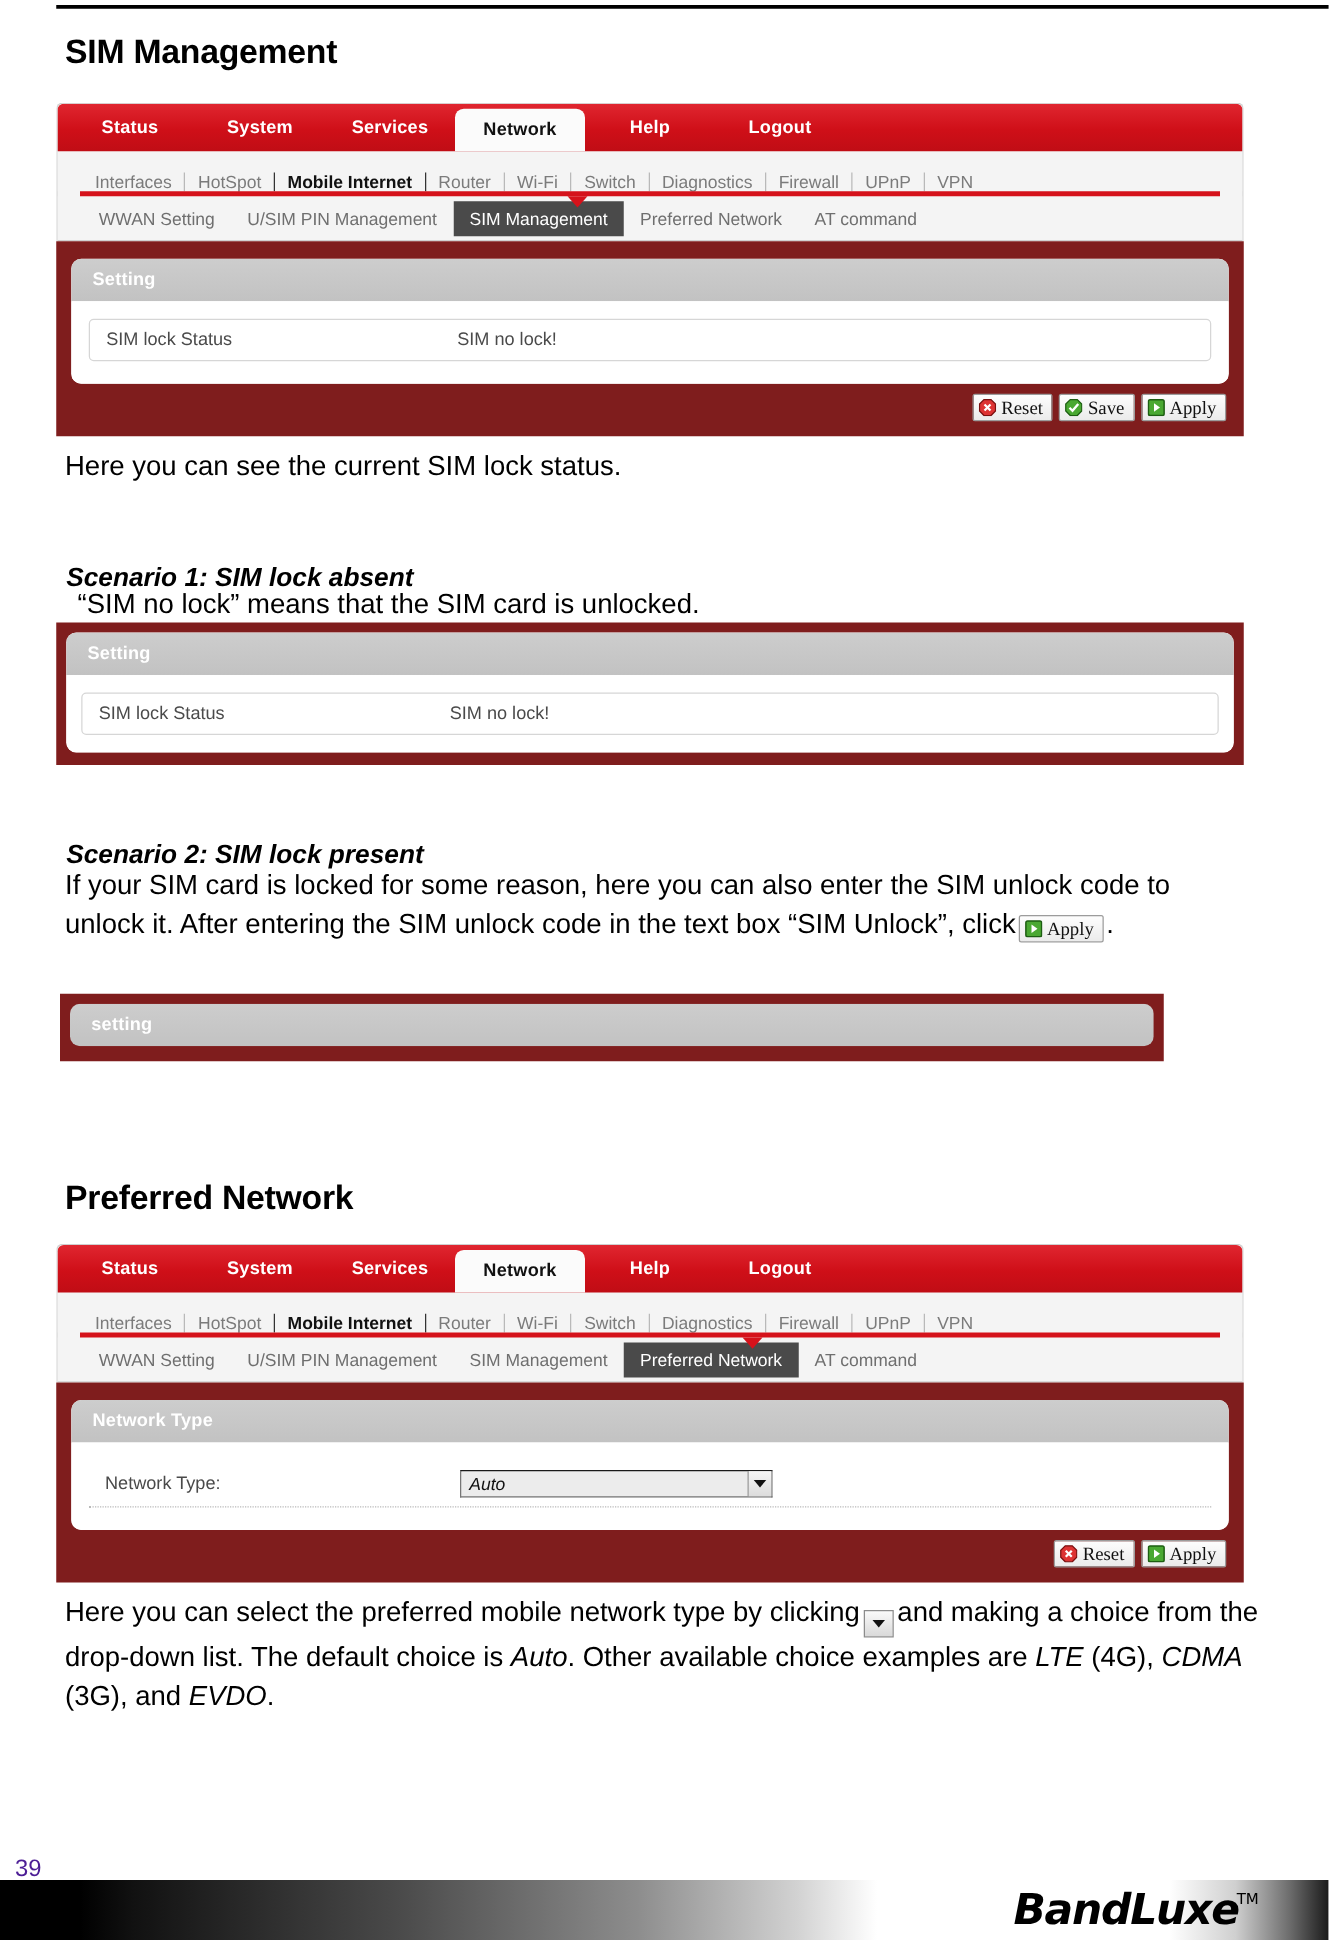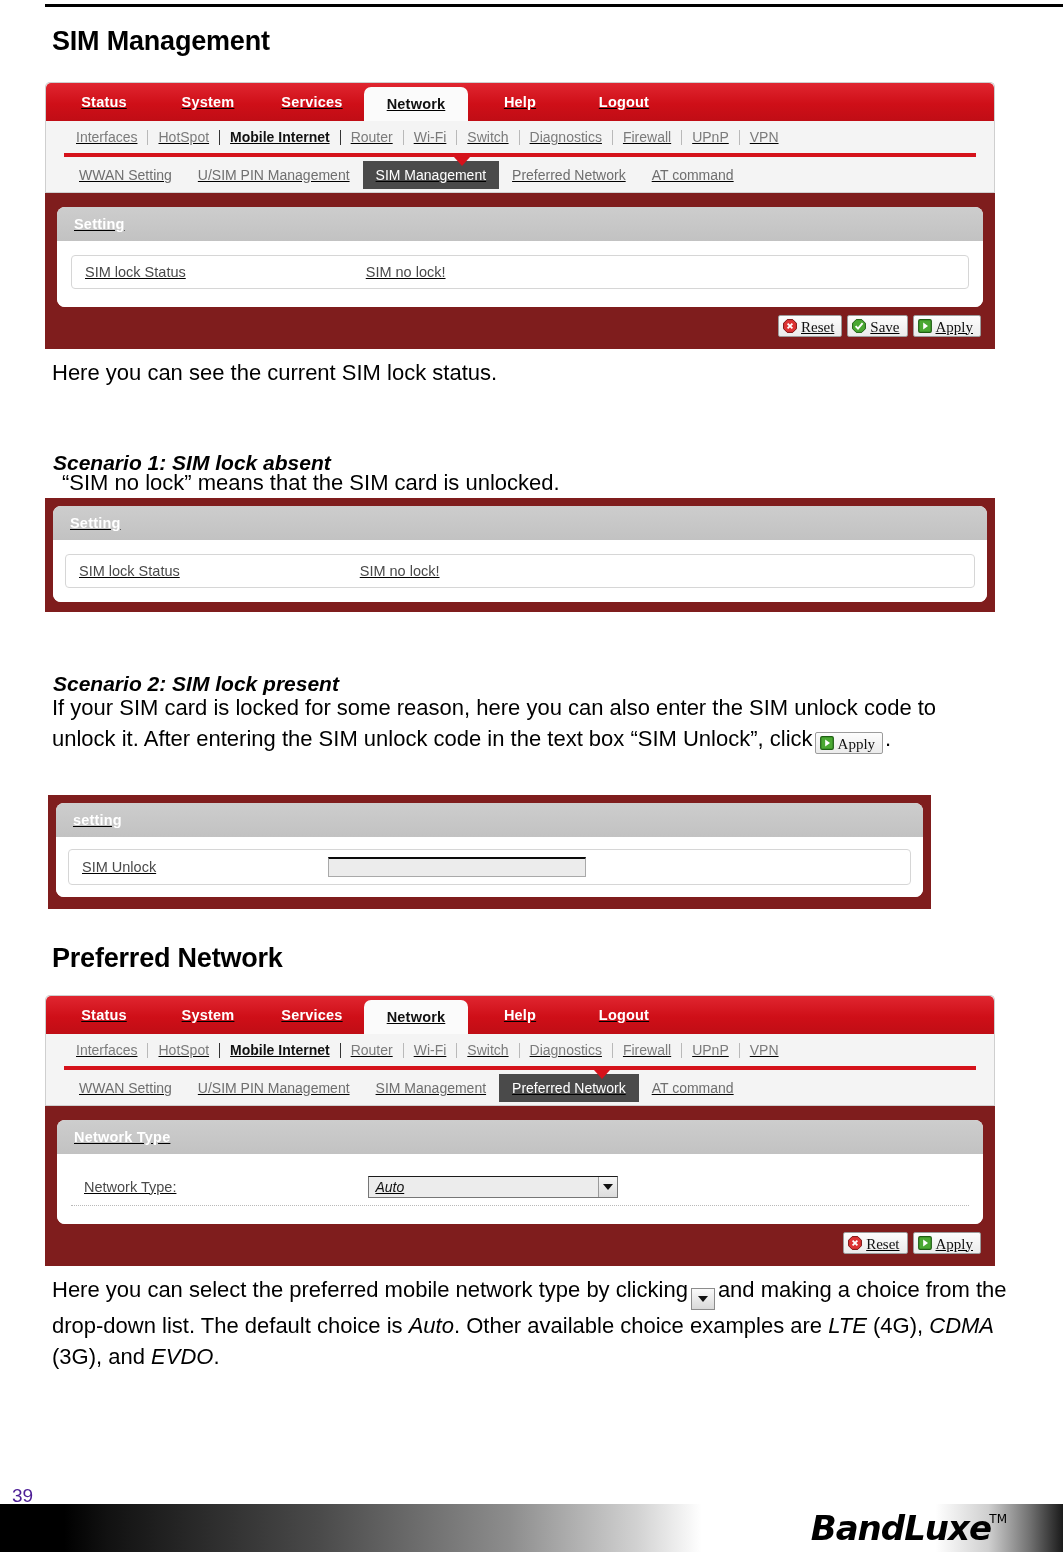--- a/index.html
+++ b/index.html
@@ -61,21 +61,20 @@
   .body-txt.t1 { left: 52px; top: 345px; }
   .body-txt.t2 { left: 62px; top: 455px; }
   .body-txt.t3 { left: 52px; top: 680px; width: 950px; }
   .body-txt.t4 { left: 52px; top: 1262px; width: 960px; }
   .body-txt i  { font-style: italic; }
 
   
   .router {
     position: absolute;
     background: #ffffff;
-    text-decoration: underline;
   }
 
   .nav-wrap {
     background: #f4f4f4;
     border: 1px solid #cfcfcf;
     border-bottom: none;
     border-top-left-radius: 5px;
     border-top-right-radius: 5px;
     overflow: hidden;
   }
@@ -107,21 +106,21 @@
     border-top-left-radius: 7px;
     border-top-right-radius: 7px;
     margin-top: 4px;
     height: 34px;
     align-self: flex-start;
   }
 
   .subnav {
     height: 32px;
     display: flex;
-    align-items: center;
+    align-items: flex-end;
     padding-left: 20px;
     background: #f4f4f4;
     font-size: 14px;
     color: #7b7b7b;
   }
   .subnav .sn { padding: 0 10px; white-space: nowrap; }
   .subnav .sn.bold { color: #111; font-weight: bold; }
   .subnav .sep {
     width: 1px; height: 15px; background: #b9b9b9;
   }
@@ -456,26 +455,20 @@
           </svg>
         </span>
         <span class="lbl">Apply</span>
       </span>
       </span><span>.</span></p>
 
   <div class="router" style="left:48px; top:795px; width:883px;">
     <div class="blackbox" style="padding:8px 8px 12px 8px;">
       <div class="panel">
         <div class="panel-head">setting</div>
-        <div class="panel-body" style="padding:12px 12px 12px 12px;">
-          <div class="field-row" style="height:36px;">
-            <span>SIM Unlock</span>
-            <span class="txtbox"></span>
-          </div>
-        </div>
       </div>
     </div>
   </div>
 
   <h1 class="h1 prefn">Preferred Network</h1>
 
   <div class="router" style="left:45px; top:995px; width:950px;">
 
     <div class="nav-wrap">
       <div class="mainnav">

